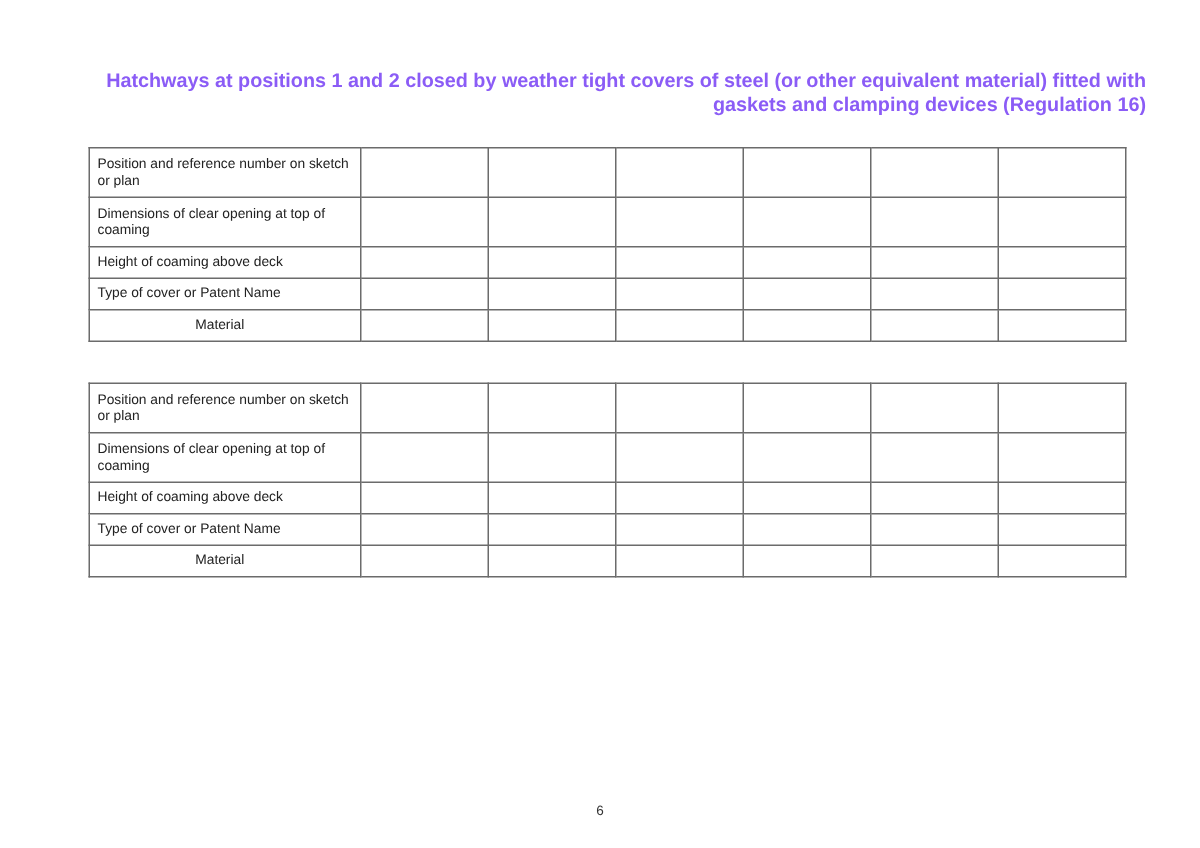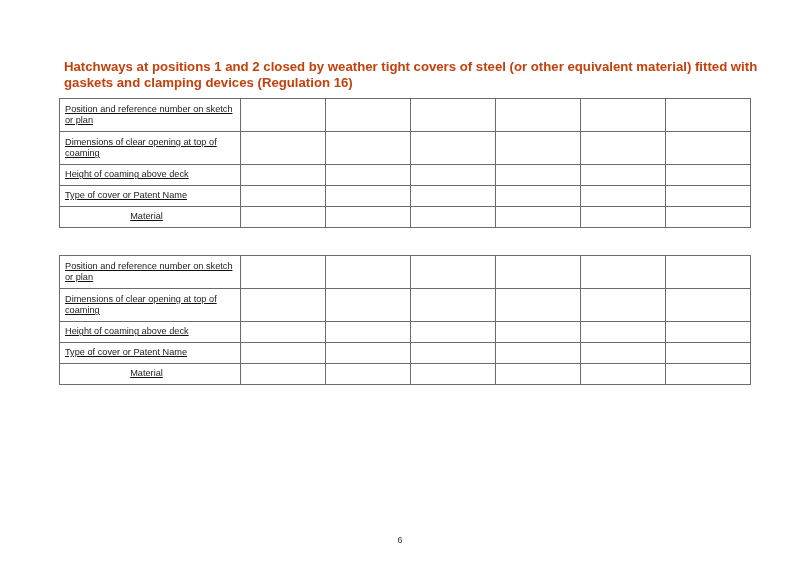--- a/index.html
+++ b/index.html
@@ -1,18 +1,18 @@
 <!DOCTYPE html>
 <html><head>
 <meta charset="utf-8">
 <style>
   html, body { margin: 0; padding: 0; background: #ffffff; }
   body { width: 800px; height: 565px; position: relative; overflow: hidden; font-family: "Liberation Sans", sans-serif; color: #111; }
-  .title { position: absolute; left: 64px; top: 59px; width: 700px; font-size: 13.2px; font-weight: bold; line-height: 16px; color: #c2410c; }
-  table.form { position: absolute; left: 59px; border-collapse: collapse; table-layout: fixed; text-decoration: underline; }
+  .title { position: absolute; left: 64px; top: 46px; width: 700px; font-size: 13.2px; font-weight: bold; line-height: 16px; color: #8b5cf6; text-align: right; }
+  table.form { position: absolute; left: 59px; border-collapse: collapse; table-layout: fixed; }
   table.form td { border: 1px solid #6b6b6b; padding: 0 5px; font-size: 9.2px; line-height: 11.5px; color: #222; vertical-align: middle; }
   table.form td.label { width: 163px; }
   table.form td.cell { width: 74px; }
   table.form td.right { text-align: center; padding-right: 12px; }
   .t1 { top: 98px; }
   .t2 { top: 255px; }
   .r2 { height: 33px; }
   .r1 { height: 21px; }
   .pagenum { position: absolute; left: 0; width: 800px; top: 535px; text-align: center; font-size: 9px; color: #333; }
 </style>

